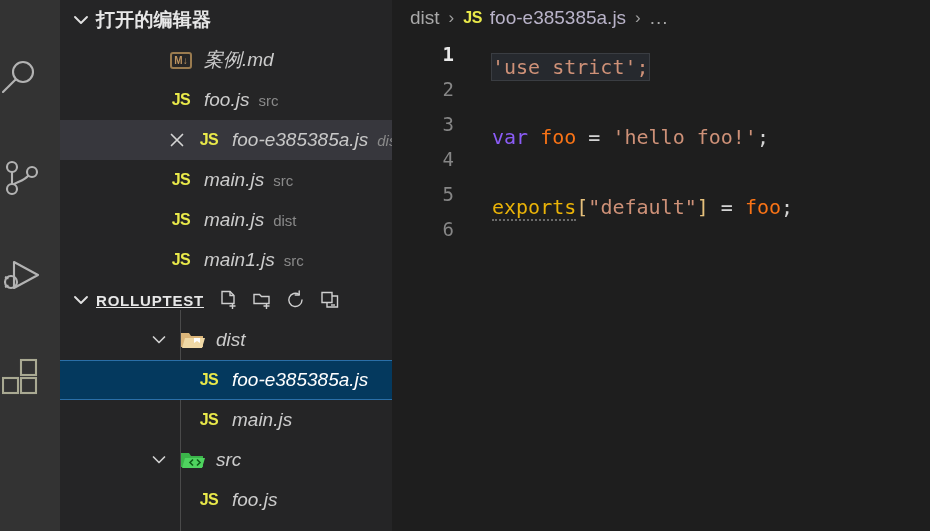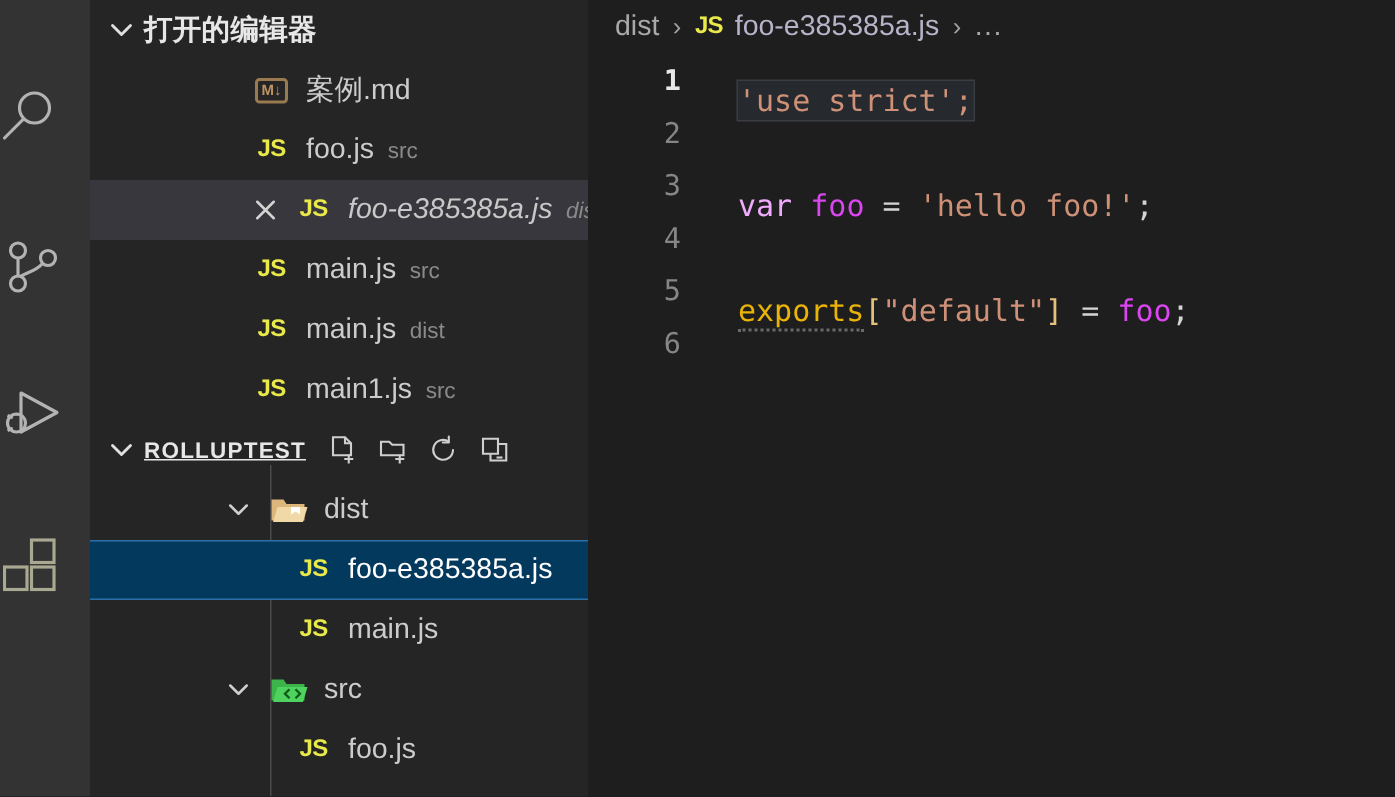--- a/index.html
+++ b/index.html
@@ -89,20 +89,21 @@
   }
   .md-badge {
     border: 2px solid #9a7b4f; border-radius: 3px;
     color: #bd9461; font-size: 10px; font-weight: bold;
     padding: 0 2px; line-height: 13px; height: 17px;
     display: inline-flex; align-items: center;
   }
   .fname {
     color: #cccccc; font-size: 19px;
     font-family: "Liberation Sans", sans-serif;
+    font-style: italic;
   }
   .fname.italic { font-style: italic; color: #c8c8c8; }
   .fdesc {
     color: #8a8a8a; font-size: 15px; margin-left: 9px;
   }
   .fdesc.italic { font-style: italic; }
 
   
   .row.tree { padding-left: 78px; }
   .row.tree.lvl2 { padding-left: 134px; }
@@ -164,22 +165,22 @@
     font-family: "DejaVu Sans Mono", monospace;
   }
   .lnum.active { color: #e8e8e8; font-weight: bold; }
   .ctext { padding-left: 30px; white-space: pre; margin-top: 27px; }
   .sel-box {
     background: #26292e;
     outline: 1px solid #3a3d42;
     padding: 1px 0;
   }
   .tk-str   { color: #ce9178; }
-  .tk-kw    { color: #f0abfc; text-align: right; }
-  .tk-var   { color: #d946ef; }
+  .tk-kw    { color: #8b5cf6; text-align: right; }
+  .tk-var   { color: #f97316; }
   .tk-op    { color: #d4d4d4; }
   .tk-fn    { color: #eab308; border-bottom: 2px dotted #6a6a6a; }
   .tk-brk   { color: #e5c07b; }
   .tk-punct { color: #d4d4d4; }
 </style>
 </head>
 <body>
 
 <div id="app">
 

